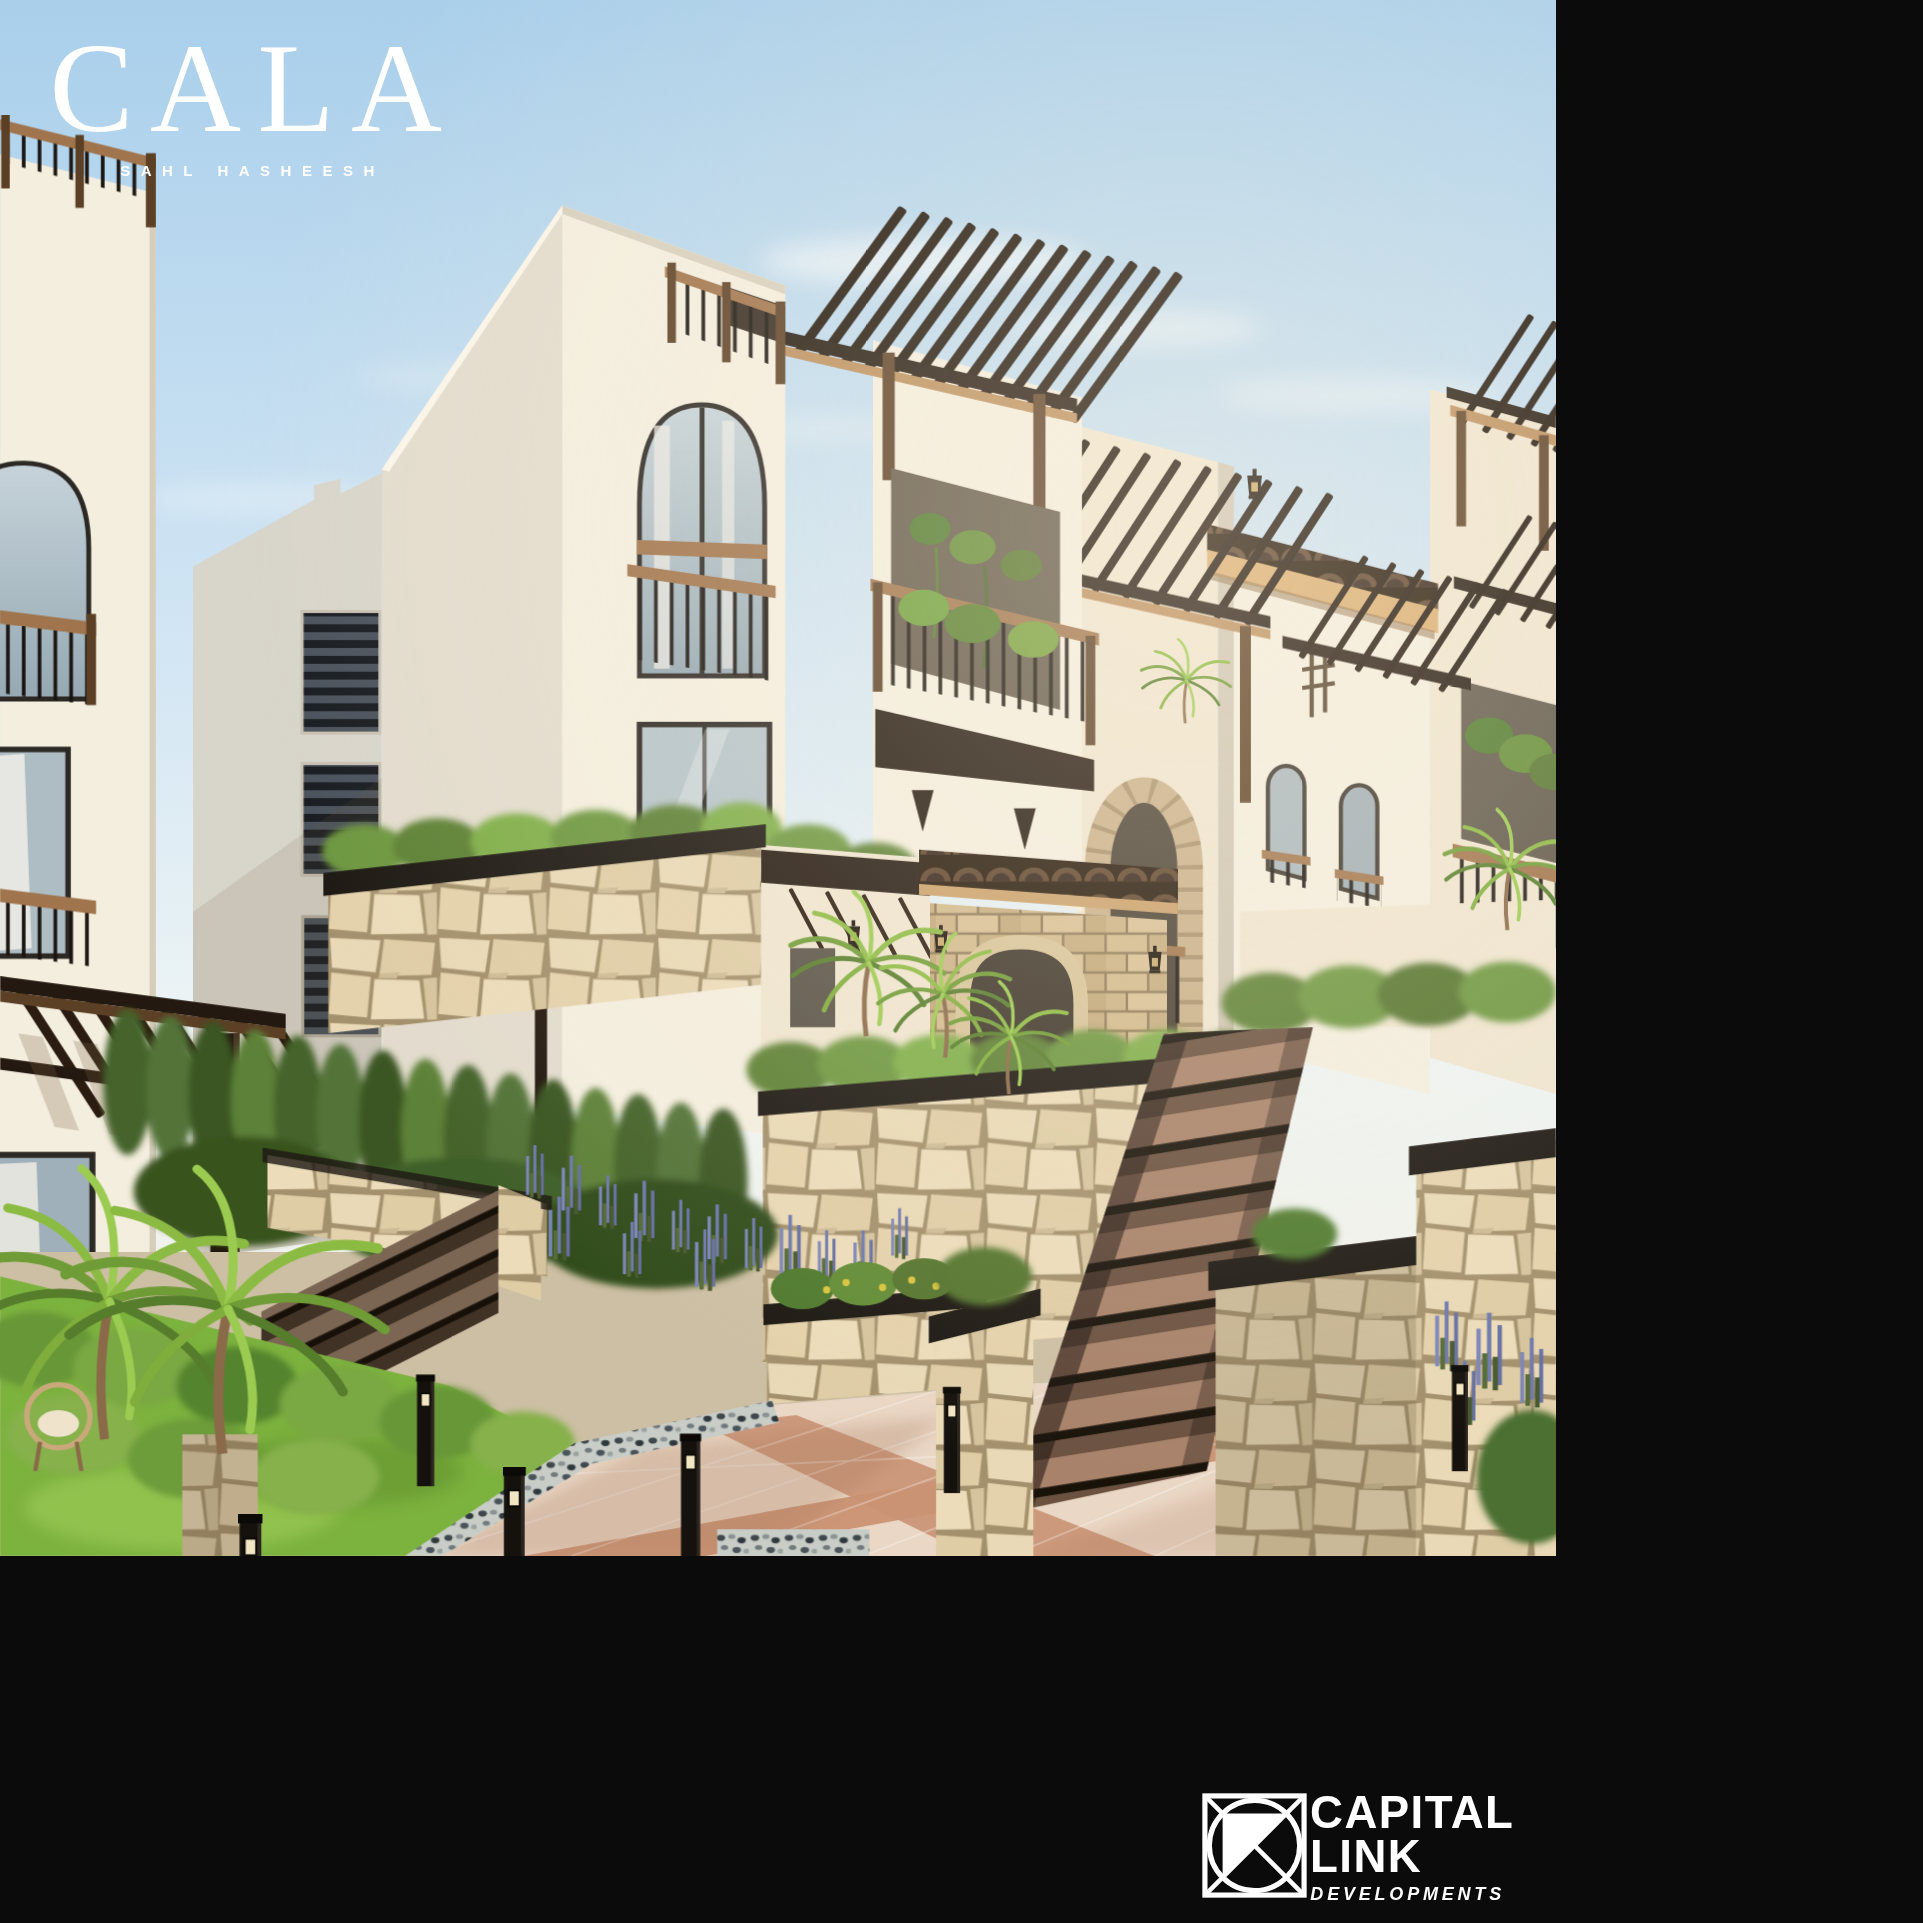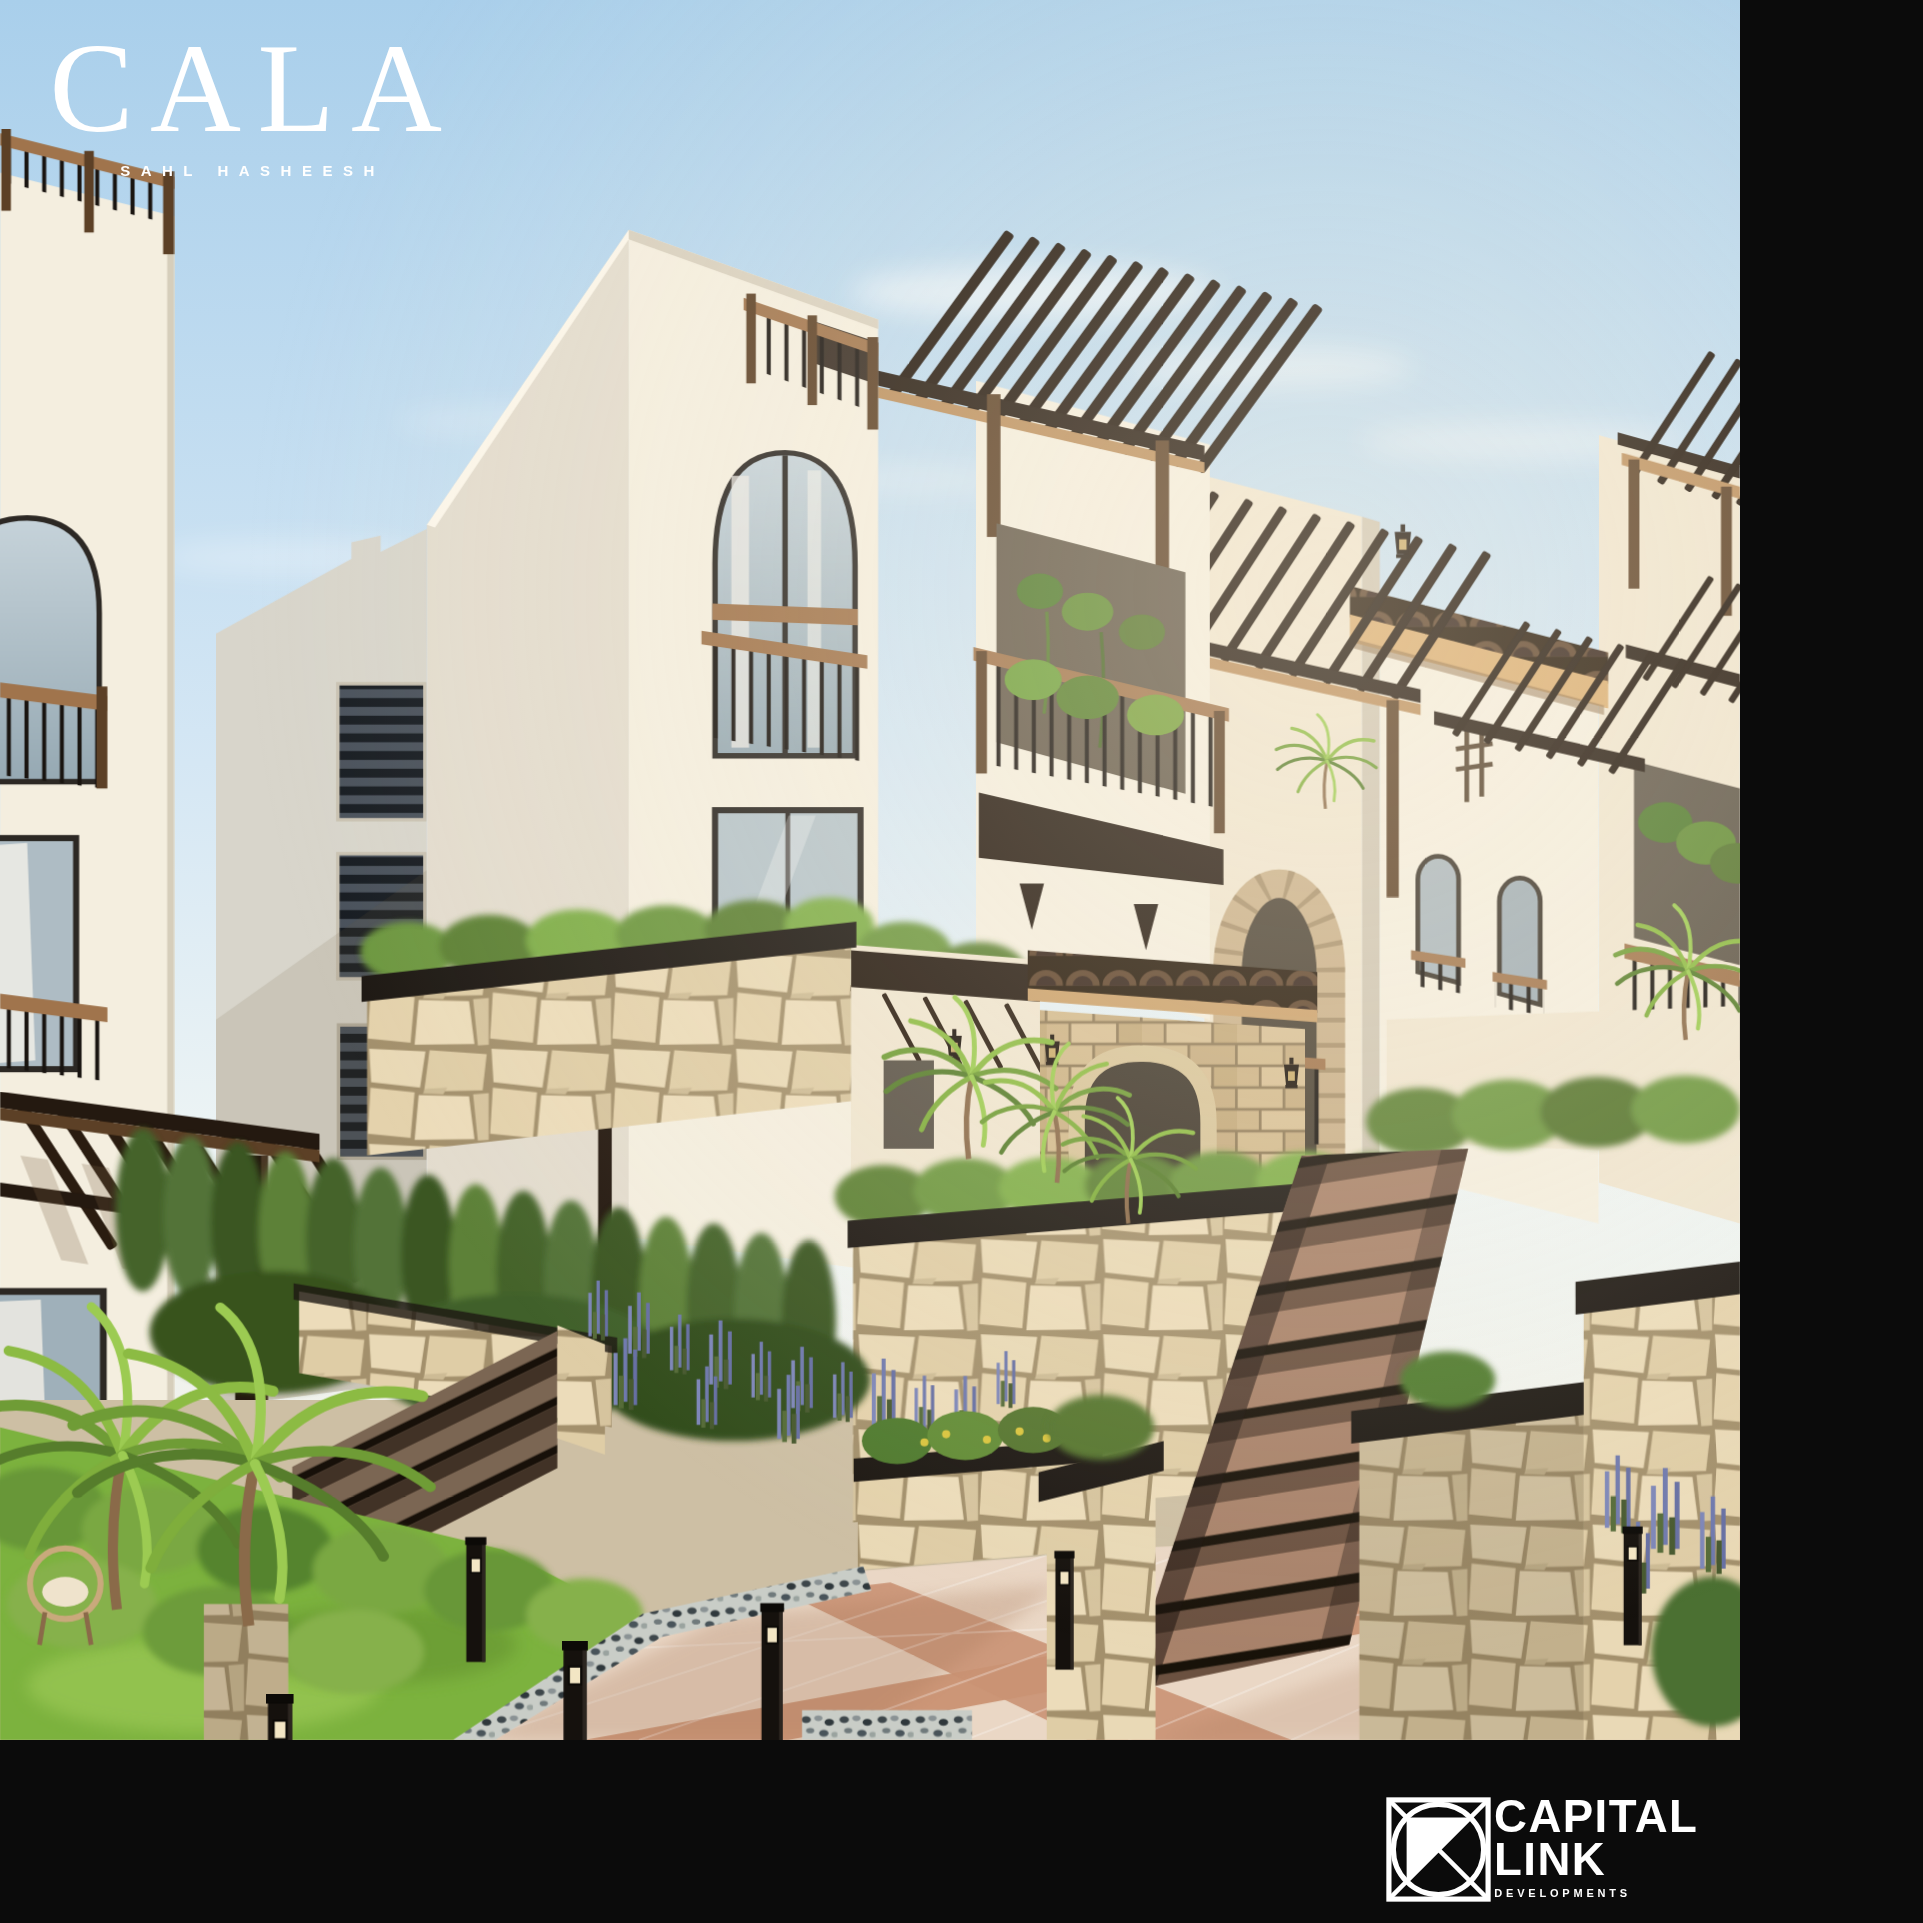--- a/index.html
+++ b/index.html
@@ -1,16 +1,16 @@
 <!DOCTYPE html>
 <html style="--sky_top: #a9cfeb; --sky_mid: #d3e6f4; --sky_low: #edf4f4; --sky_horizon: #f5efe2; --wall_lit: #f4eedf; --wall_shade: #e3dcce; --wall_cool: #d8d5cb; --wall_warm: #efe5d0; --wood_dark: #241910; --wood_mid: #5c4026; --wood_light: #a0744c; --wood_tan: #bb8f5e; --louver_face: #3e454e; --louver_gap: #171c22; --stone_light: #e8d8b5; --stone_grout: #a08c66; --hedge_dark: #3f5d29; --hedge_mid: #5d8134; --hedge_light: #7fae48; --grass: #7cb23e; --grass_light: #98c653; --lavender: #7a83b6; --glass_hi: #c4d1d8; --glass_lo: #9db0ba; --pave: #ead7c5; --pave_band: #ca9273; --metal: #1d1813; --white: #ffffff;font-size:12px"><head>
 <meta charset="utf-8">
 <style>
   html,body{margin:0;padding:0;background:#0b0b0b;}
-  .canvas{position:relative;width:1740px;height:1924px;overflow:hidden;
+  .canvas{position:relative;width:1556px;height:1924px;overflow:hidden;
           font-family:"Liberation Sans", sans-serif;}
   .scene{position:absolute;inset:0;display:block;}
 
   
   .sky0{stop-color:var(--sky_top,#a9cfeb);} .sky1{stop-color:var(--sky_mid,#d3e6f4);}
   .sky2{stop-color:var(--sky_low,#edf4f4);} .sky3{stop-color:var(--sky_horizon,#f5efe2);}
   .w-lit{fill:var(--wall_lit,#f4eedf);} .w-sh{fill:var(--wall_shade,#e3dcce);}
   .w-cool{fill:var(--wall_cool,#d8d5cb);} .w-warm{fill:var(--wall_warm,#efe5d0);}
   .wd-d{fill:var(--wood_dark,#241910);} .wd-m{fill:var(--wood_mid,#5c4026);}
   .wd-l{fill:var(--wood_light,#a0744c);} .wd-t{fill:var(--wood_tan,#bb8f5e);}
@@ -23,21 +23,21 @@
   .cala-title{font-family:"Liberation Serif","DejaVu Serif",serif;font-weight:400;
               font-size:126px;line-height:1.05;letter-spacing:16.5px;margin-left:7.5px;}
   .cala-sub{font-family:"Liberation Sans",sans-serif;font-weight:700;font-size:15px;
             letter-spacing:10.5px;margin-top:7.5px;margin-left:4.5px;}
 
   
   .logo-cl{position:absolute;right:35px;bottom:19.5px;display:flex;align-items:stretch;color:var(--white,#fff);}
   .cl-mark{width:111px;height:111px;flex:0 0 auto;}
   .cl-text{display:flex;flex-direction:column;justify-content:flex-start;}
   .cl-l1,.cl-l2{font-weight:700;font-size:47px;line-height:.93;letter-spacing:1.5px;transform:scaleX(.97);transform-origin:left top;}
-  .cl-l3{font-weight:700;font-size:11px;letter-spacing:3.8px;margin-top:6px;}
+  .cl-l3{font-weight:700;font-size:18px;letter-spacing:3.8px;margin-top:6px;font-style:italic;}
 </style>
 </head>
 <body>
 
 <div class="canvas">
 <svg class="scene" viewBox="0 0 2560 2560" xmlns="http://www.w3.org/2000/svg">
 <defs>
   <linearGradient id="gSky" x1="0" y1="0" x2="0" y2="1">
     <stop offset="0" class="sky0"></stop>
           <stop offset=".42" class="sky1"></stop>

